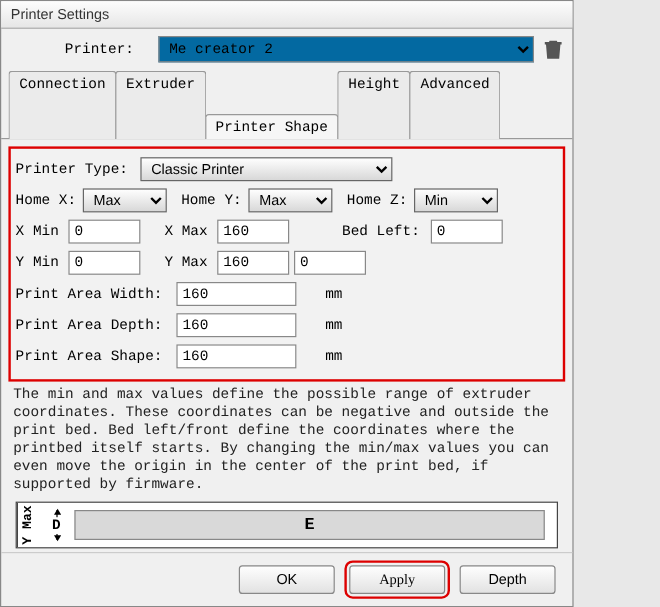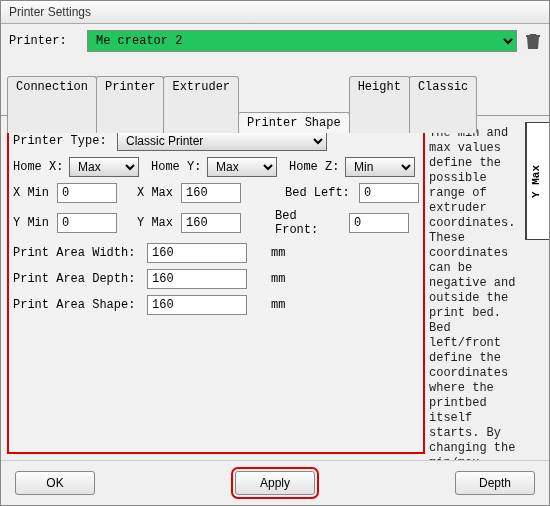--- a/index.html
+++ b/index.html
@@ -5,49 +5,49 @@
   * { box-sizing: border-box; margin: 0; padding: 0; }
   body {
     font-family: "Courier New", monospace;
     font-size: 12px;
     background: #e8e8e8;
     width: 550px;
     height: 506px;
     overflow: hidden;
   }
   .window {
-    width: 550px;
+    width: 478px;
     height: 506px;
     background: #f0f0f0;
     border: 1px solid #888;
     display: flex;
     flex-direction: column;
   }
   .titlebar {
     background: linear-gradient(#fdfdfd, #e6e6e6);
     border-bottom: 1px solid #aaa;
     padding: 4px 8px;
     font-family: "Segoe UI", Tahoma, sans-serif;
     font-size: 12px;
     color: #333;
   }
   .printer-row {
     display: flex;
     align-items: center;
     padding: 6px 8px;
     gap: 8px;
   }
-  .printer-row label { width: 70px; }
+  .printer-row label { width: 70px; margin-left: 45px; }
   .printer-select {
     flex: 1;
     height: 22px;
     font-family: inherit;
     font-size: 12px;
     border: 1px solid #888;
-    background: #22c55e;
+    background: #0369a1;
     padding: 0 4px;
   }
   .trash-icon {
     width: 16px; height: 18px; cursor: pointer;
     display:inline-block;
   }
   .trash-icon svg { width:16px; height:18px; }
   .tabs {
     display: flex;
     padding: 0 6px;
@@ -58,33 +58,33 @@
   .tab {
     padding: 3px 8px;
     border: 1px solid #999;
     border-bottom: none;
     background: #ebebeb;
     margin-right: -1px;
     cursor: pointer;
     border-top-left-radius: 3px;
     border-top-right-radius: 3px;
     position: relative;
-    top: 18px;
+    top: 1px;
   }
   .tab.active {
     background: #f6f6f6;
     z-index: 2;
     margin-top: 36px;
   }
   .content {
     flex: 1;
     padding: 6px;
     overflow: hidden;
     display:flex;
-    flex-direction: row;
+    flex-direction: column;
   }
   .redbox {
     border: 2px solid #d00;
     padding: 4px 4px 6px 4px;
     background: #f2f2f2;
   }
   .row {
     display: flex;
     align-items: center;
     padding: 3px 0;
@@ -151,36 +151,36 @@
     flex:1;
     margin:6px 10px 6px 0;
     background:#d9d9d9;
     border:1px solid #888;
     display:flex; align-items:center; justify-content:center;
     font-weight:bold;
     font-size:14px;
   }
   .buttons {
     display:flex;
-    justify-content:space-between;
+    justify-content:flex-end;
     gap:12px;
     padding:10px 14px;
     border-top:1px solid #ccc;
   }
   .btn {
     min-width:80px;
     height:24px;
     font-family:"Segoe UI", Tahoma, sans-serif;
     font-size:12px;
     border:1px solid #888;
     background:linear-gradient(#fefefe,#e2e2e2);
     border-radius:3px;
     cursor:pointer;
   }
-  .btn.highlight { outline:2px solid #d00; outline-offset:2px; }
+  .btn.highlight { outline:2px solid #d00; outline-offset:2px;font-family:Liberation Serif, serif; }
 </style>
 </head>
 <body>
 
 <div class="window">
 
   <div class="titlebar">
     <span>Printer Settings</span>
   </div>
 
@@ -191,25 +191,24 @@
     </select>
     <span class="trash-icon">
       <svg viewBox="0 0 16 18">
           <path fill="#555" d="M2 5h12l-1 12H3L2 5zm3-3h6l1 2H4l1-2zM1 3h14v2H1V3z"></path>
         </svg>
     </span>
   </div>
 
   <div class="tabs">
     <div class="tab"><span>Connection</span></div>
-    <div class="tab"><span>Printer</span></div>
     <div class="tab"><span>Extruder</span></div>
     <div class="tab active"><span>Printer Shape</span></div>
     <div class="tab"><span>Height</span></div>
-    <div class="tab"><span>Classic</span></div>
+    <div class="tab"><span>Advanced</span></div>
   </div>
 
   <div class="content">
 
     <div class="redbox">
 
       <div class="row">
         <label style="width:100px">Printer Type:</label>
         <select class="combo" style="width:210px">
           <option>Classic Printer</option>
@@ -232,21 +231,20 @@
         <input class="small" style="width: 60px;" value="160">
         <label style="width:70px;margin-left:40px">Bed Left:</label>
         <input class="small" style="width: 60px;" value="0">
       </div>
 
       <div class="row">
         <label style="width:40px">Y Min</label>
         <input class="small" style="width: 60px;" value="0">
         <label style="width:40px;margin-left:16px">Y Max</label>
         <input class="small" style="width: 60px;" value="160">
-        <label style="width:70px;margin-left:30px">Bed Front:</label>
         <input class="small" style="width: 60px;" value="0">
       </div>
 
       <div class="row">
         <label style="width:130px">Print Area Width:</label>
         <input class="small" style="width: 100px;" value="160">
         <span style="margin-left:20px">mm</span>
       </div>
 
       <div class="row">

